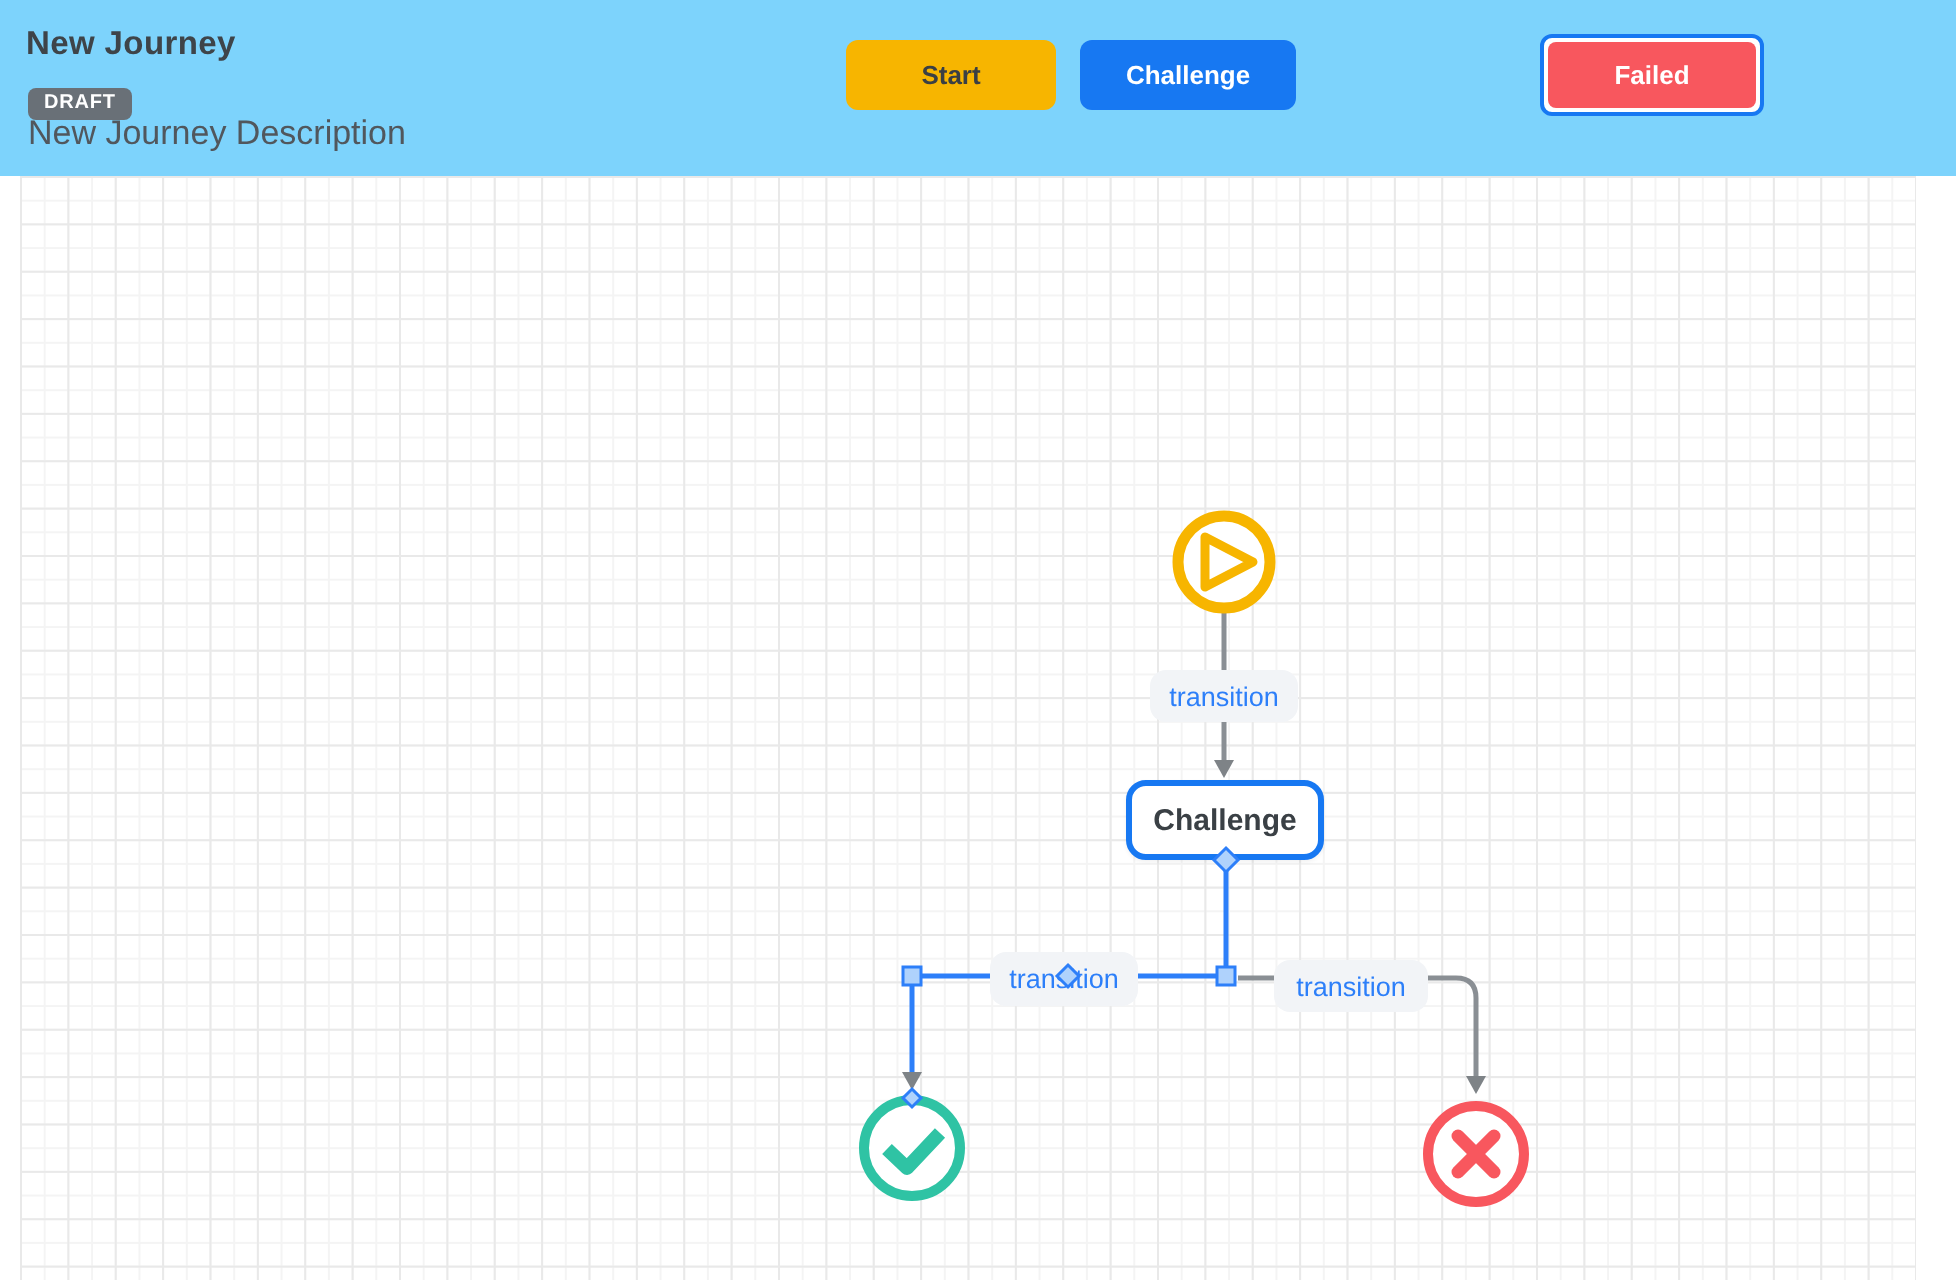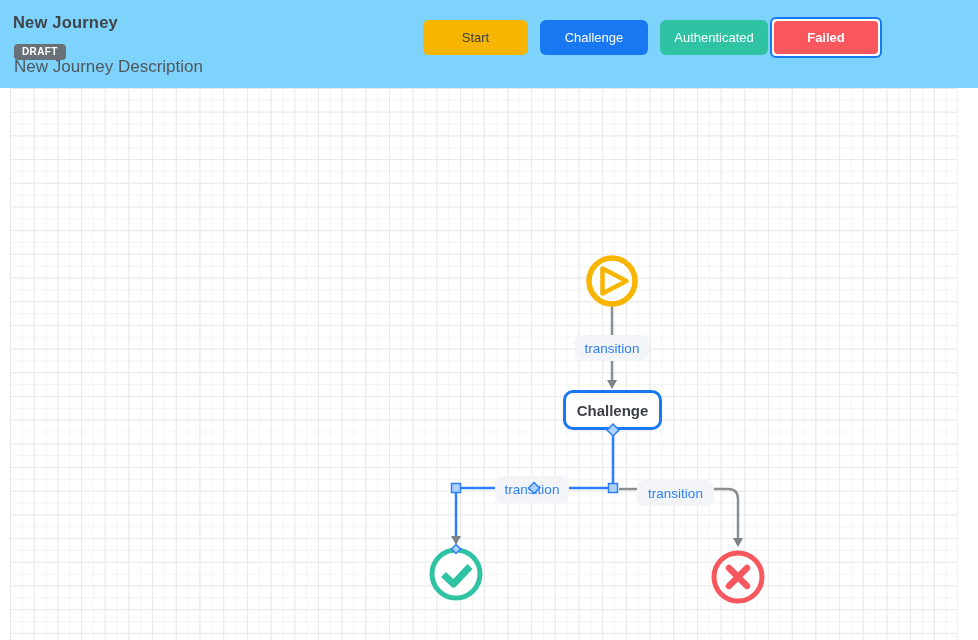--- a/index.html
+++ b/index.html
@@ -23,21 +23,21 @@
   .draft-badge {
     position: absolute; left: 14px; top: 44px;
     background: #697077; color: #ffffff;
     font-size: 10px; font-weight: bold; letter-spacing: 0.4px;
     padding: 2px 8px 3px 8px; border-radius: 4px;
   }
   .btn {
     position: absolute; top: 20px; height: 35px;
     display: flex; align-items: center; justify-content: center;
     border: none; border-radius: 6px;
-    font-family: inherit; font-size: 13px; font-weight: normal;
+    font-family: inherit; font-size: 13px; font-weight: bold;
     cursor: pointer;
   }
   .btn-start        { left: 423px; width: 105px; background: #f7b500; color: #3a3f44; }
   .btn-challenge    { left: 540px; width: 108px; background: #1778f2; color: #ffffff; }
   .btn-authenticated{ left: 660px; width: 108px; background: #2fc3a4; color: #ffffff; }
   .btn-failed-wrap {
     position: absolute; left: 770px; top: 17px; width: 112px; height: 41px;
     border: 2px solid #1778f2; border-radius: 6px; background: #ffffff;
     padding: 2px; cursor: pointer;
   }
@@ -82,21 +82,20 @@
 </head>
 <body>
 
 <div class="header">
   <div class="page-title">New Journey</div>
   <div class="page-desc">New Journey Description</div>
   <div class="draft-badge">DRAFT</div>
 
   <button class="btn btn-start">Start</button>
   <button class="btn btn-challenge">Challenge</button>
-  <button class="btn btn-authenticated">Authenticated</button>
   <div class="btn-failed-wrap">
     <div class="btn-failed-inner">Failed</div>
   </div>
 </div>
 
 <div class="canvas">
 
   <svg class="svg-layer" width="948" height="552" viewBox="0 0 948 552">
 
     <g>

